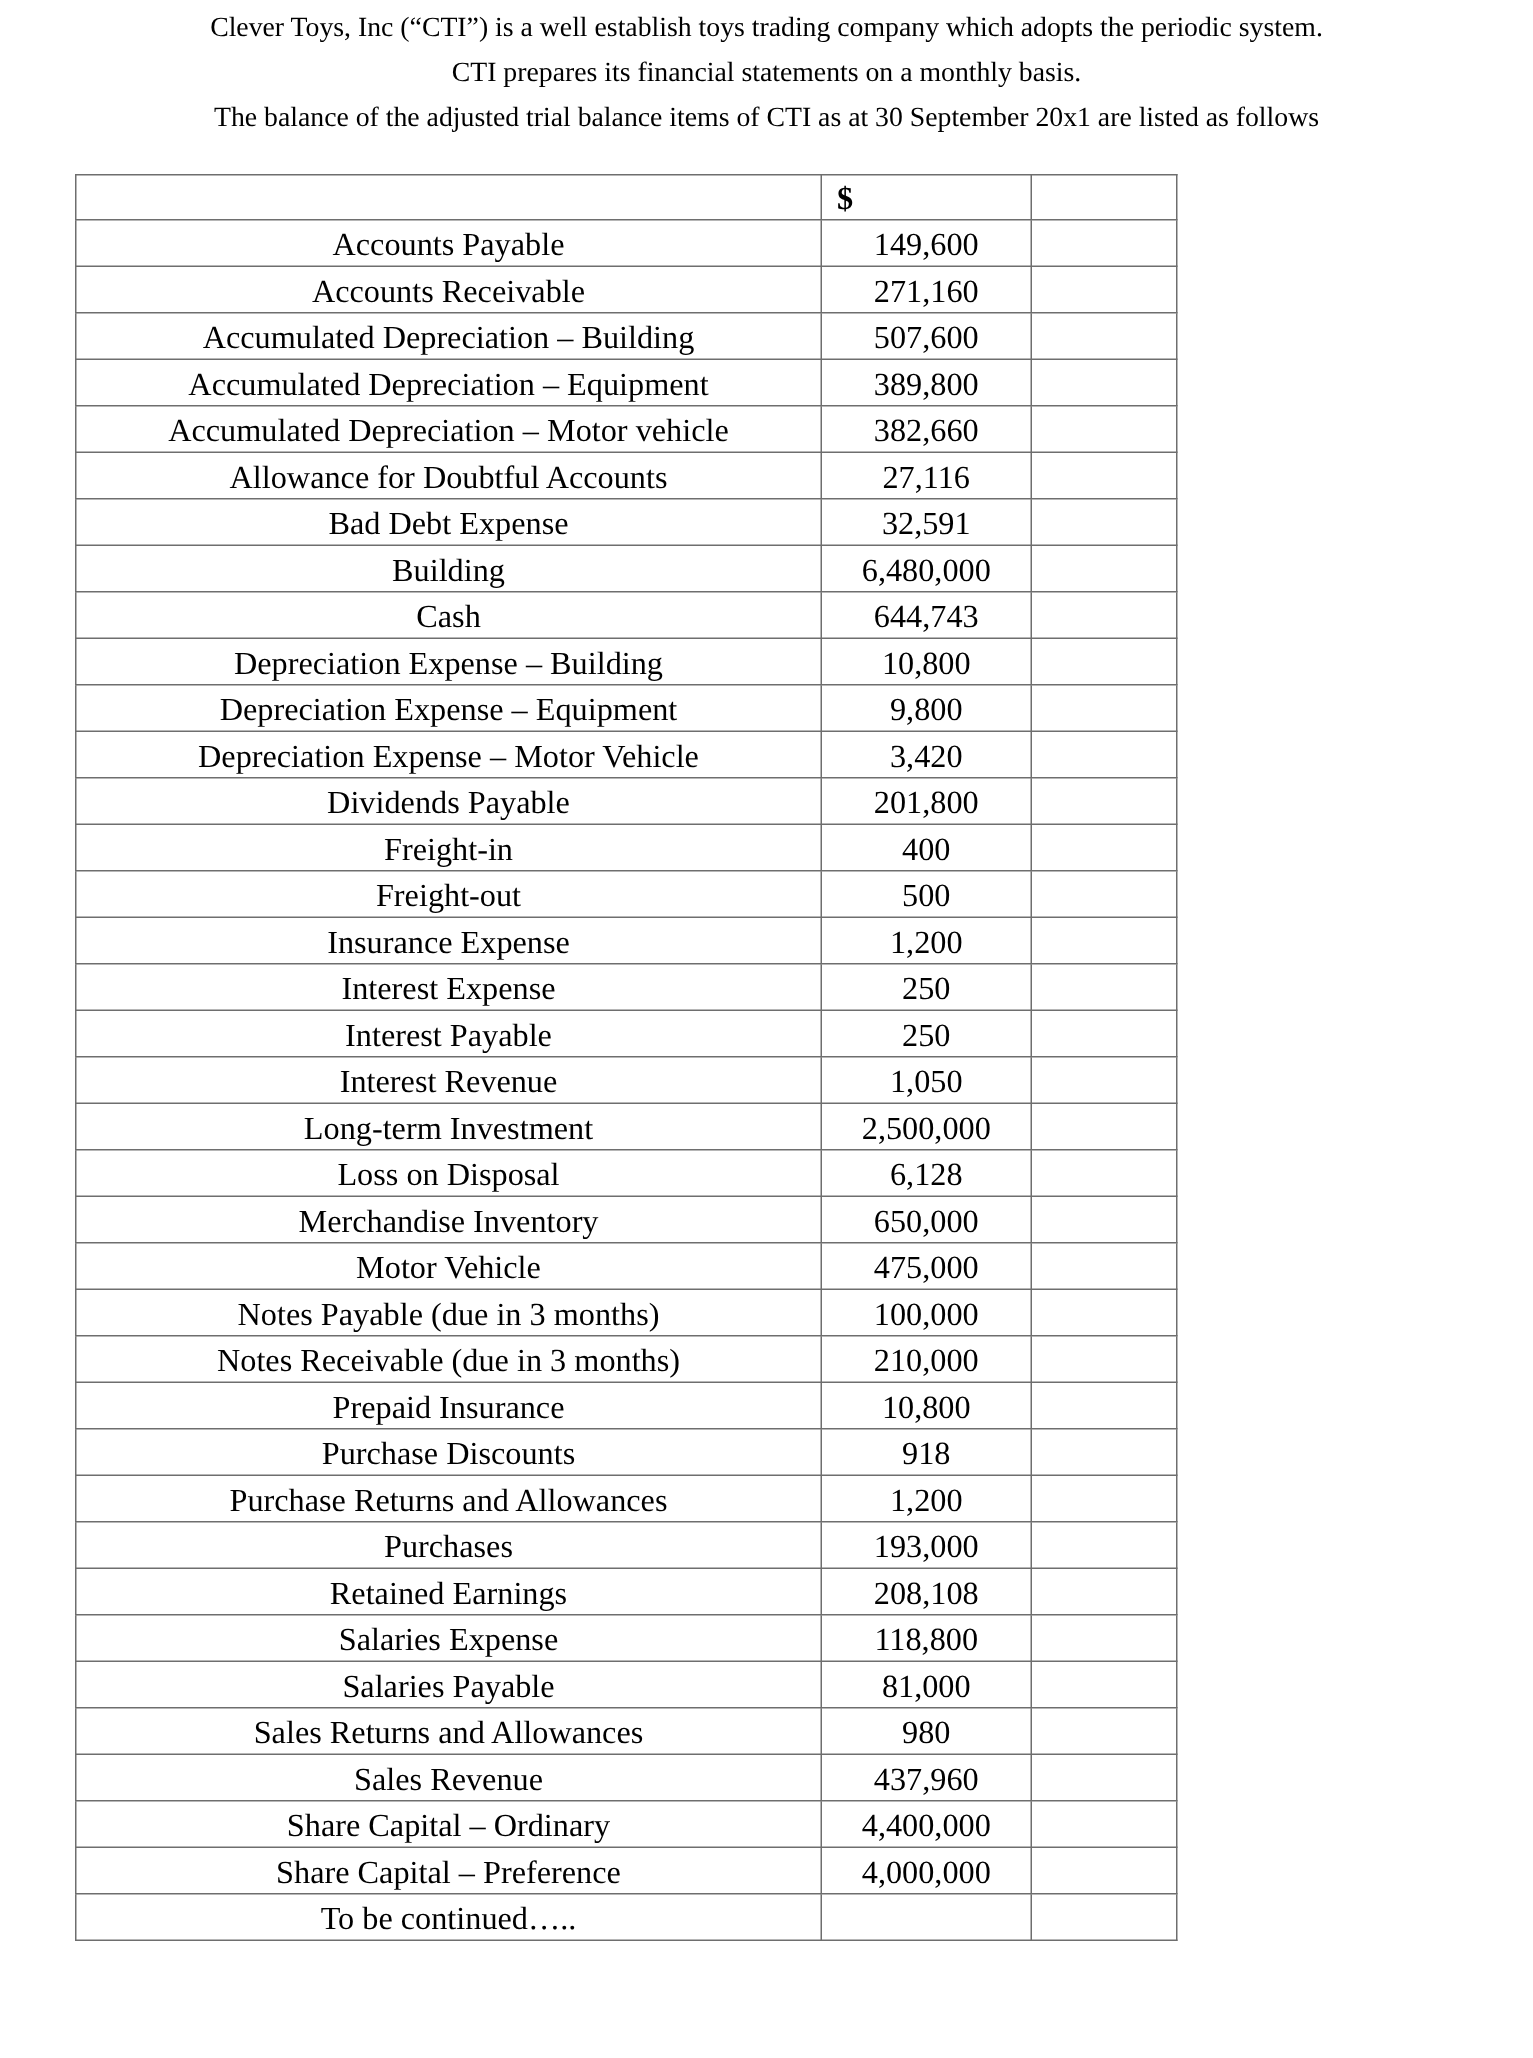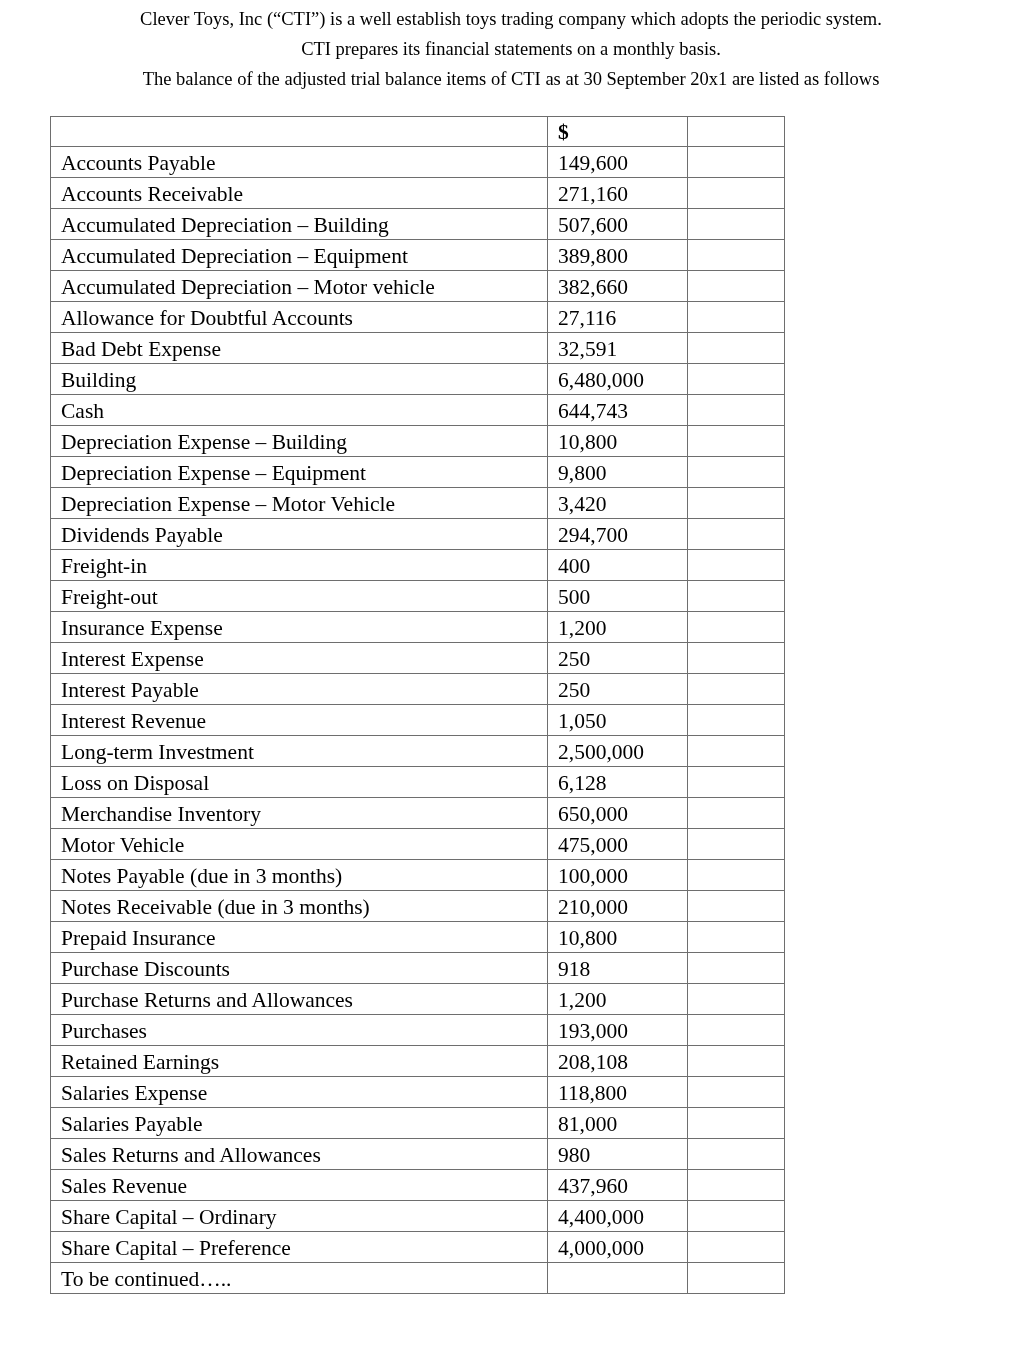--- a/index.html
+++ b/index.html
@@ -19,22 +19,22 @@
     }
     table.tb td {
       border: 1.5px solid #6e6e6e;
       height: 28px; padding: 0 10px; box-sizing: border-box;
       font-size: 21.5px; line-height: 28px; white-space: nowrap;
       vertical-align: bottom;
     }
     table.tb col.c1 { width: 497px; }
     table.tb col.c2 { width: 140px; }
     table.tb col.c3 { width: 97px; }
-    td.label { text-align: left; padding-left: 11px; }
-    td.amount { text-align: left; padding-right: 14px; }
+    td.label { text-align: center; padding-left: 11px; }
+    td.amount { text-align: center; padding-right: 14px; }
     td.hdr { text-align: left; padding-left: 14px; font-weight: bold; font-size: 21px; }
     tr.header-row td { height: 30px; }
     tr.data-row td { height: 31px; }
   </style>
 </head>
 <body>
 
 <div class="intro">
   <p>Clever Toys, Inc (“CTI”) is a well establish toys trading company which adopts the periodic system.</p>
   <p>CTI prepares its financial statements on a monthly basis.</p>
@@ -108,21 +108,21 @@
         <td class="amount">9,800</td>
         <td></td>
       </tr>
       <tr class="data-row">
         <td class="label">Depreciation Expense – Motor Vehicle</td>
         <td class="amount">3,420</td>
         <td></td>
       </tr>
       <tr class="data-row">
         <td class="label">Dividends Payable</td>
-        <td class="amount">294,700</td>
+        <td class="amount">201,800</td>
         <td></td>
       </tr>
       <tr class="data-row">
         <td class="label">Freight-in</td>
         <td class="amount">400</td>
         <td></td>
       </tr>
       <tr class="data-row">
         <td class="label">Freight-out</td>
         <td class="amount">500</td>

